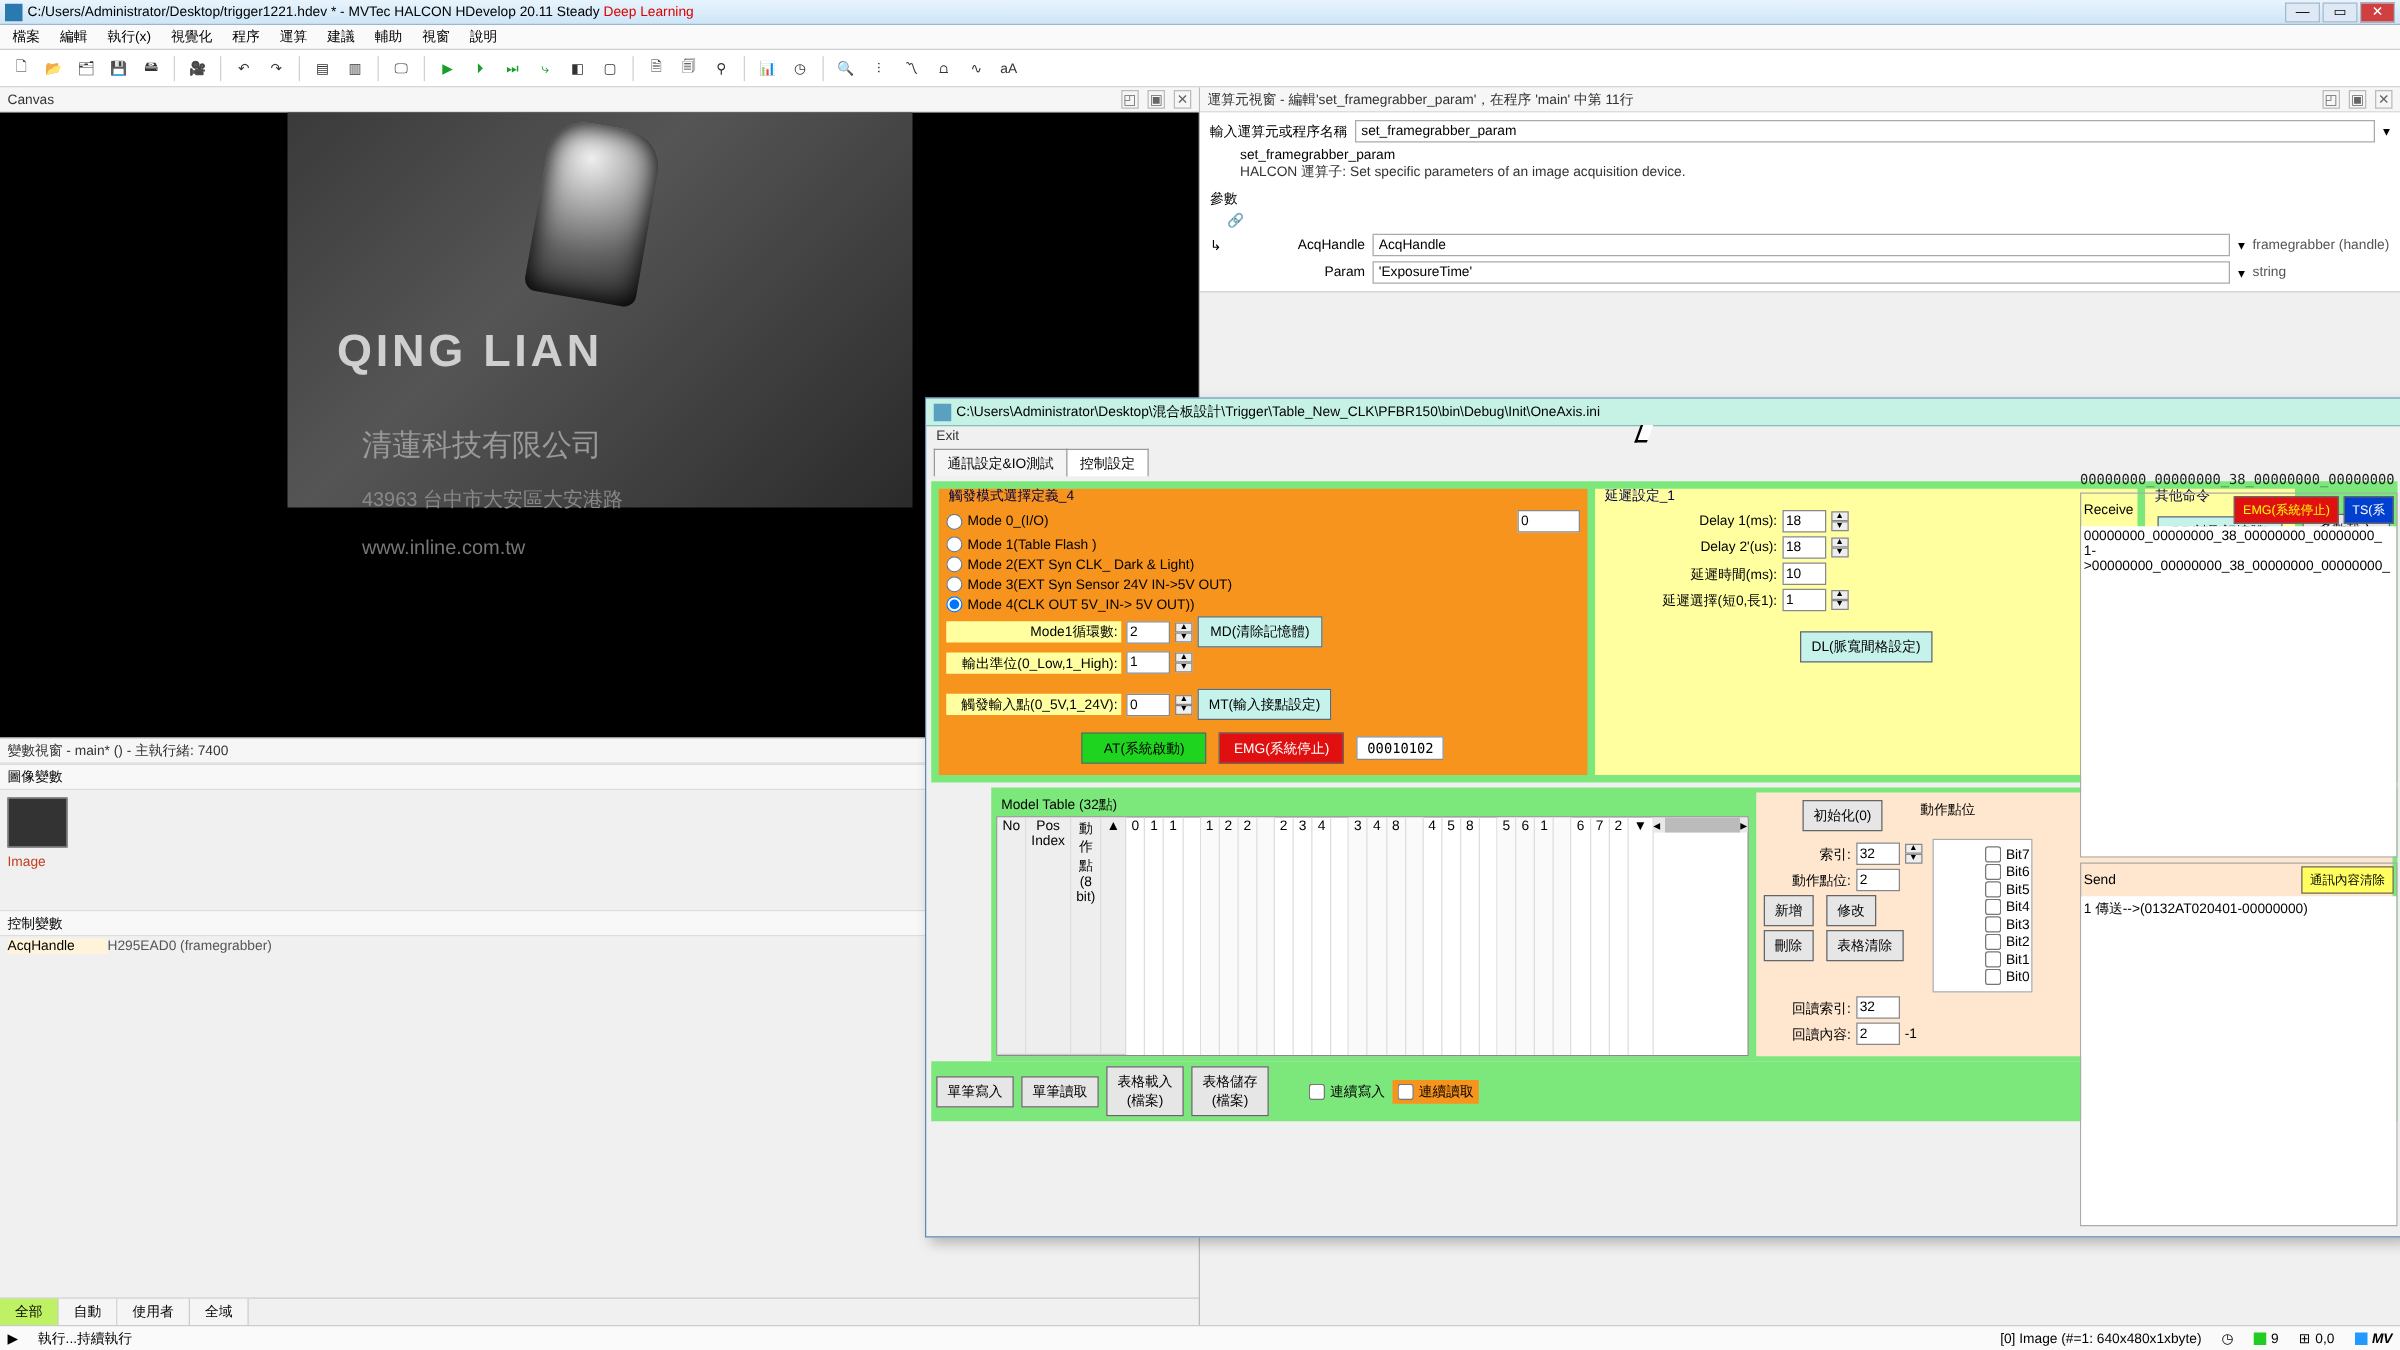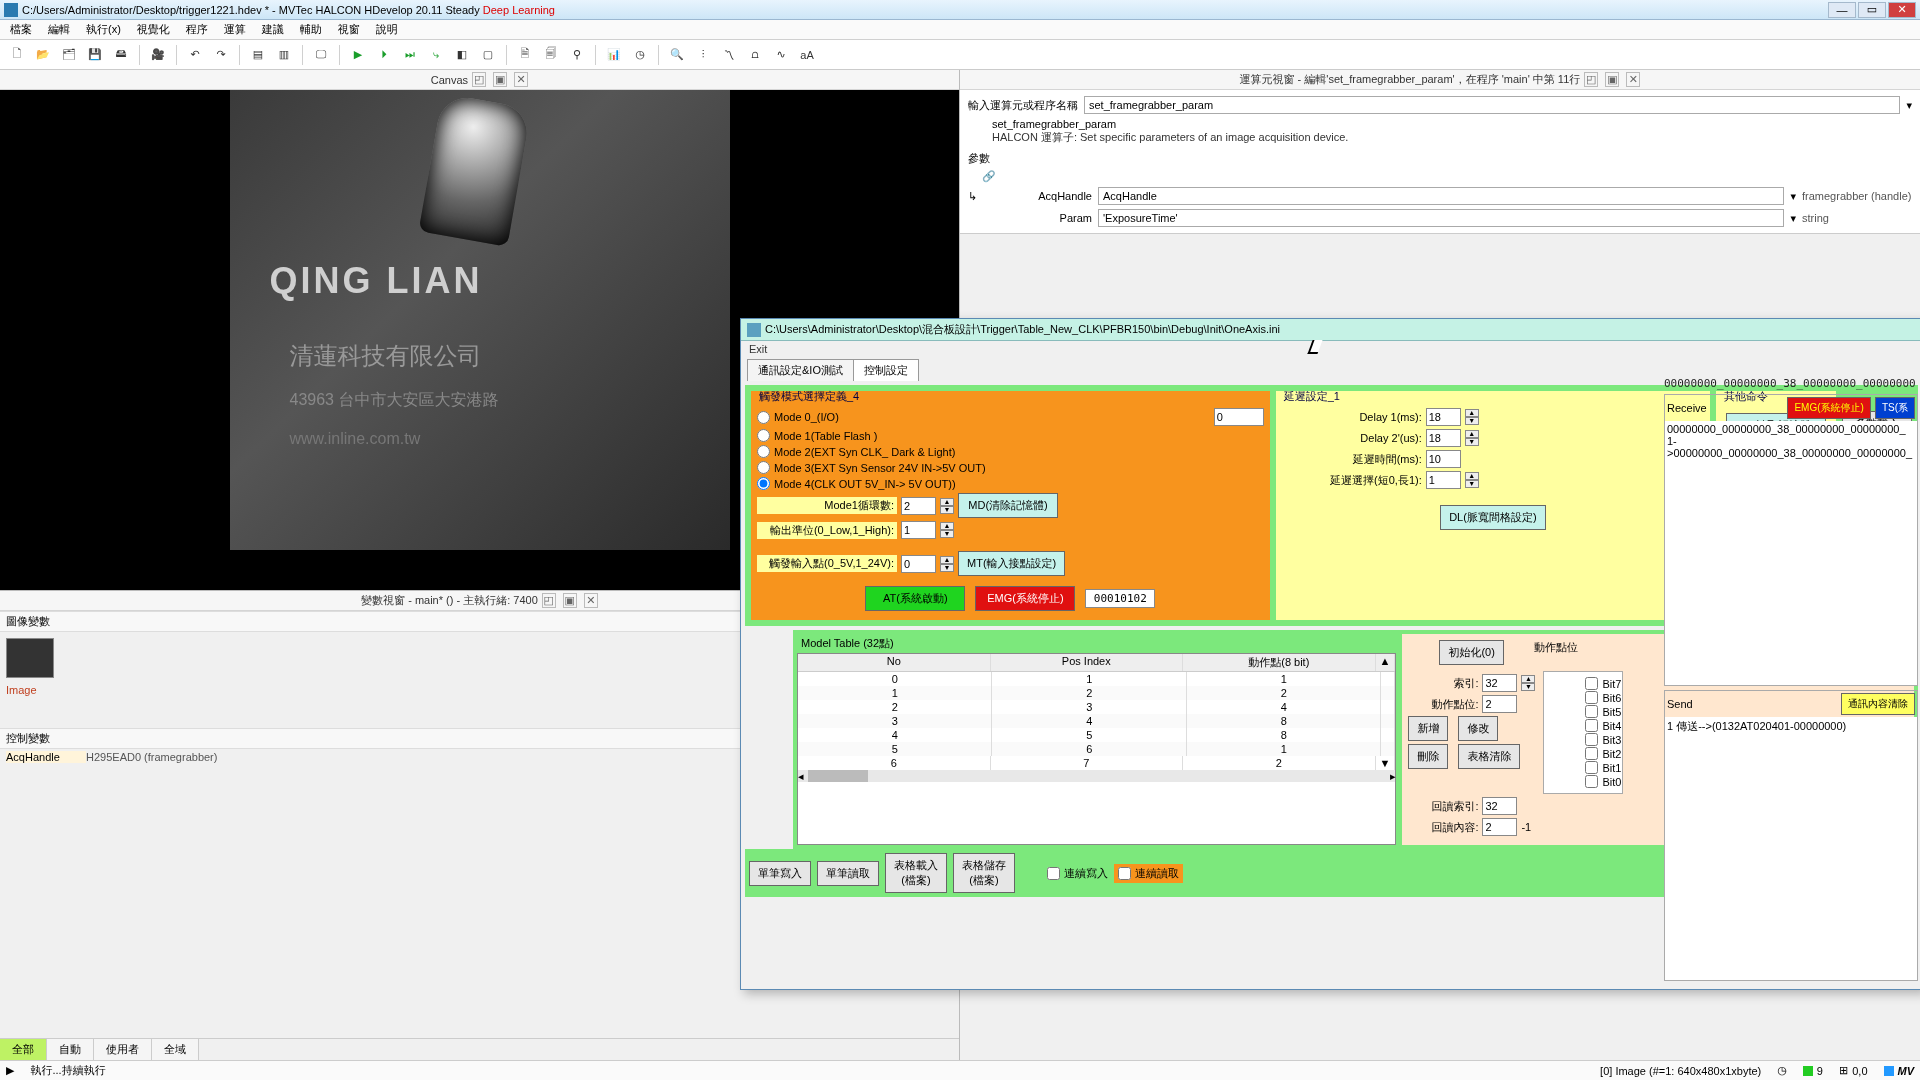--- a/index.html
+++ b/index.html
@@ -23,26 +23,26 @@
 .toolbar .tb { width:22px; height:22px; border:1px solid transparent; display:flex; align-items:center; justify-content:center; color:#333; }
 .toolbar .green { color:#1a9e2b; }
 .toolbar .sep { width:1px; height:20px; background:#d0d0d0; margin:0 3px; }
 
 
 .main { display:flex; height: calc(100% - 90px); }
 .leftcol { width: 960px; display:flex; flex-direction:column; border-right:1px solid #bbb; }
 .rightcol { flex:1; display:flex; flex-direction:column; }
 
 
-.phead { background:#f6f6f6; border-bottom:1px solid #d5d5d5; height:20px; padding:2px 6px; display:flex; align-items:center; justify-content:center; color:#333; }
+.phead { background:#f6f6f6; border-bottom:1px solid #d5d5d5; height:20px; padding:2px 6px; display:flex; align-items:center; justify-content:space-between; color:#333; }
 .phead .icons span { margin-left:4px; color:#666; border:1px solid #bbb; width:14px; display:inline-flex; justify-content:center; }
 
 
 .canvas { flex:1; background:#000; display:flex; justify-content:center; }
-.canvasimg { width:500px; height:460px; background: linear-gradient(135deg,#3a3a3a 0%,#555 40%,#2a2a2a 100%); position:relative; color:#bbb; }
+.canvasimg { width:500px; height:316px; background: linear-gradient(135deg,#3a3a3a 0%,#555 40%,#2a2a2a 100%); position:relative; color:#bbb; }
 .canvasimg .bolt { position:absolute; top:10px; left:200px; width:90px; height:140px; background: radial-gradient(circle at 40% 20%, #eee, #666 60%, #222); border-radius:30px 30px 10px 10px; transform: rotate(10deg); box-shadow: inset 0 0 20px #000; }
 .canvasimg .txt1 { position:absolute; top:170px; left:40px; font-size:36px; font-weight:bold; color:#cfcfcf; letter-spacing:3px; }
 .canvasimg .txt2 { position:absolute; top:250px; left:60px; font-size:24px; color:#999; }
 .canvasimg .txt3 { position:absolute; top:300px; left:60px; font-size:16px; color:#888; }
 .canvasimg .txt4 { position:absolute; top:340px; left:60px; font-size:16px; color:#777; }
 
 
 .varpanel { height: 470px; border-top:1px solid #bbb; display:flex; flex-direction:column; }
 .varcontent { flex:1; overflow:auto; }
 .thumb { width:48px; height:40px; background:#333; margin:6px; border:1px solid #888; }
@@ -89,21 +89,21 @@
 .btn { border:1px solid #666; padding:4px 8px; background:#e6e6e6; }
 .btn.cyan { background:#c5f2eb; }
 .btn.green { background:#1fd41f; }
 .btn.red { background:#e01010; color:#fff; }
 .btn.magenta { background:#f5a8e8; }
 .btn.wide { min-width:100px; text-align:center; }
 .lcd { background:#fff; border:1px solid #888; padding:2px 4px; font-family: monospace; min-width:70px; text-align:center; }
 
 
 .modeltbl-wrap { background:#7ce87c; padding:4px; margin-top:4px; display:flex; gap:6px;margin-left:48px; }
-.tblbox { background:#fff; flex:1.2; border:1px solid #888; display:flex; flex-direction:column; }
+.tblbox { background:#fff; flex:1.2; border:1px solid #888; display:flex; }
 .tblhead { display:flex; background:#eee; border-bottom:1px solid #ccc; }
 .tblhead div, .trow div { flex:1; padding:1px 4px; border-right:1px solid #ddd; text-align:center; }
 .trow { display:flex; }
 .trow:nth-child(odd){ background:#fafafa; }
 .tblscroll { height:12px; background:#e8e8e8; display:flex; }
 .tblscroll .thumb2 { width:60px; background:#bbb; margin-left:4px; }
 .peach { background:#ffe7cf; flex:1; padding:6px; }
 .peach .fld label { min-width:70px; }
 .bitbox { background:#fff; border:1px solid #aaa; padding:4px; width:80px; }
 .bitbox .bitrow { display:flex; align-items:center; gap:4px; margin:1px 0;padding-left:37px; }

